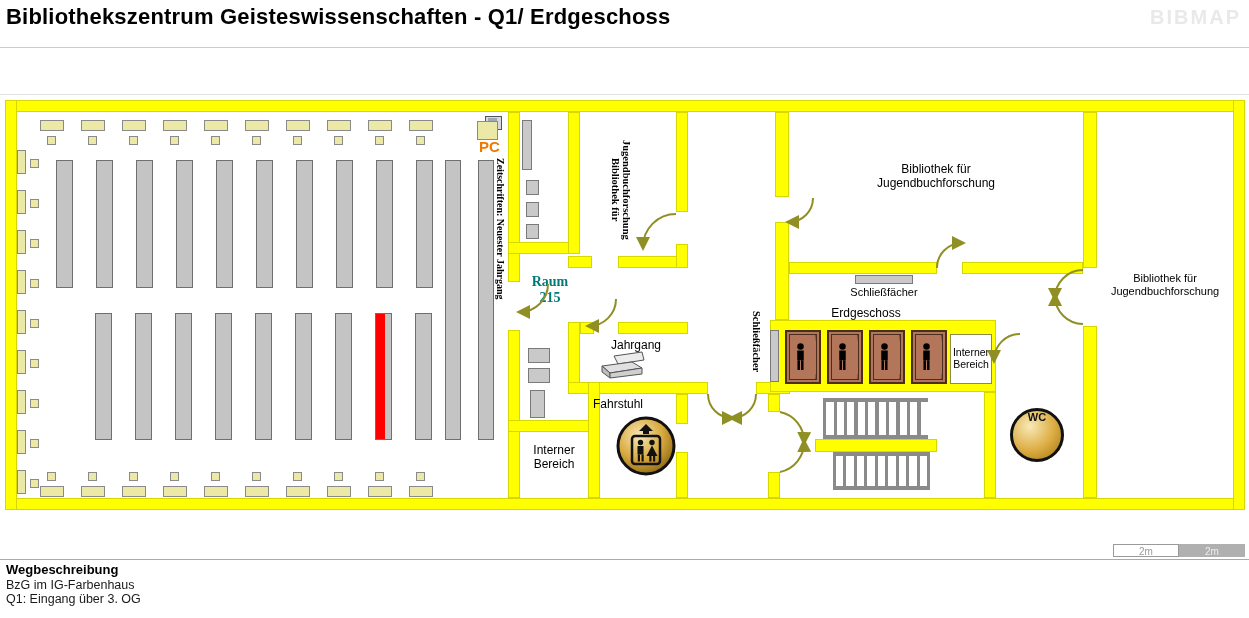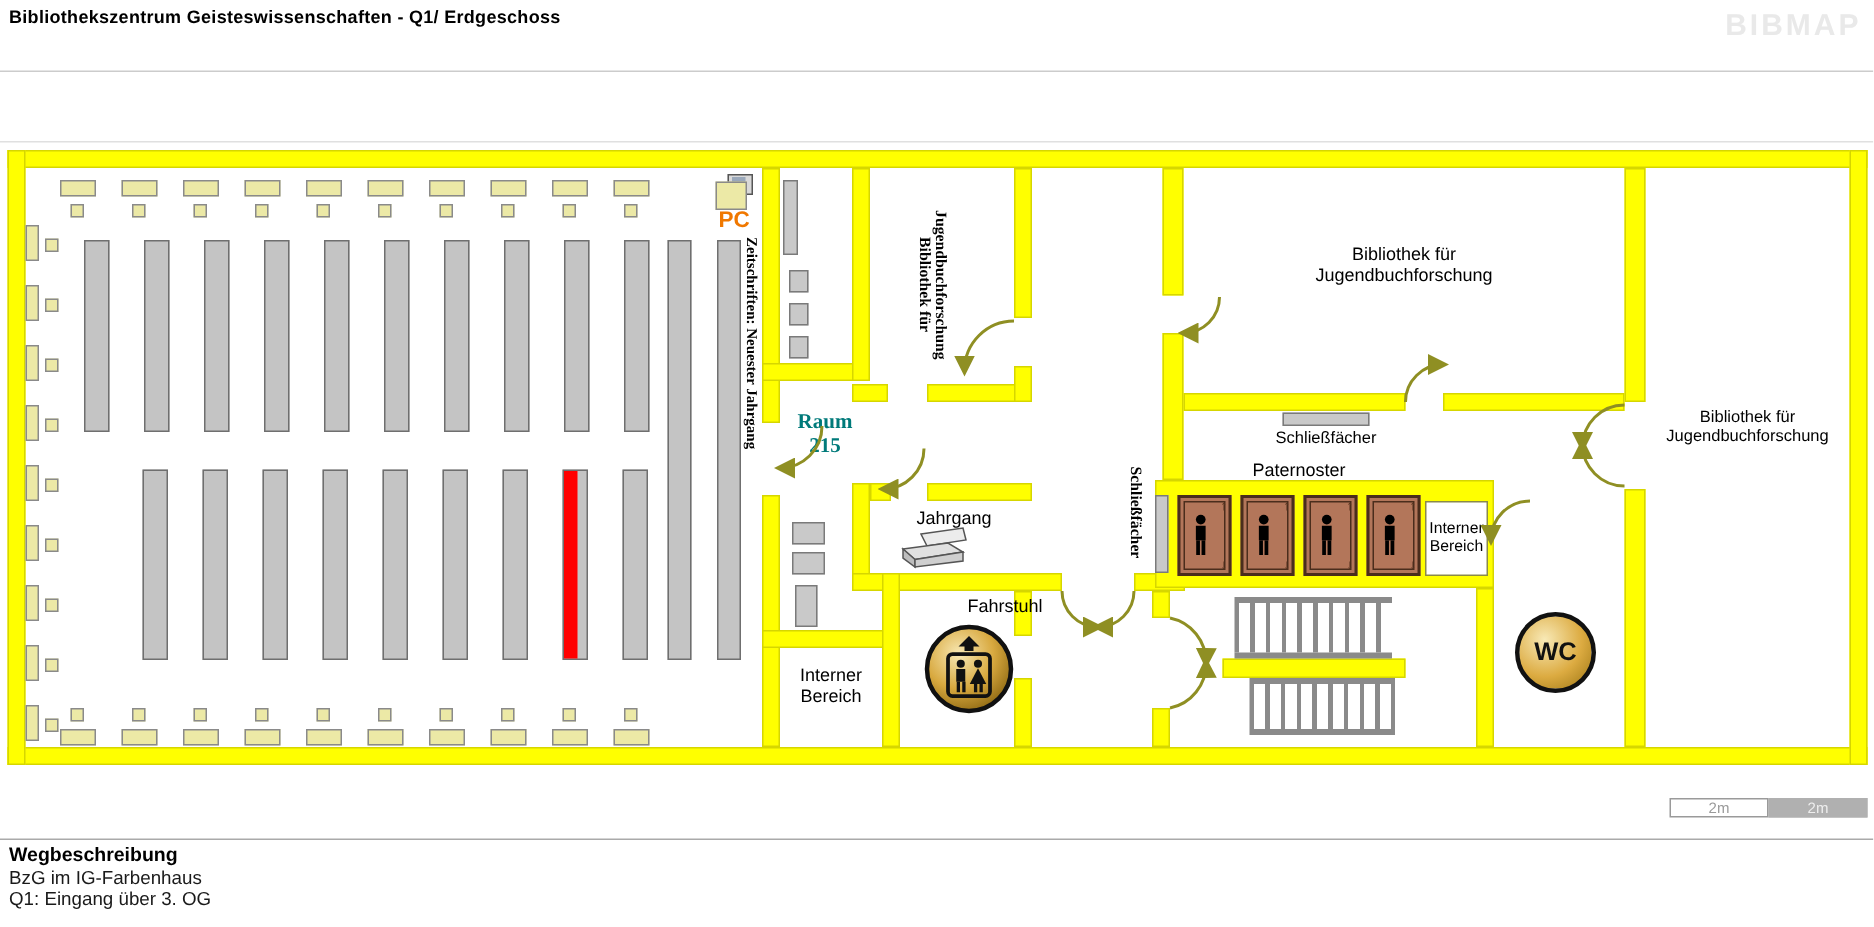--- a/index.html
+++ b/index.html
@@ -1,20 +1,20 @@
 <!DOCTYPE html>
 <html style="--wall: #ffff00; --table: #ece9a6; --highlight: #ff0000; --door: #8f8f23; --room_teal: #007a7a; --notice_red: #e30000; --cabin_brown: #b3765a; --pc_orange: #f07800; --gold: #d8a93f;"><head>
 <meta charset="utf-8">
 <style>
   html,body{margin:0;padding:0;background:#fff;}
   #app{position:relative;width:1249px;height:618px;background:#fff;overflow:hidden;
        font-family:"Liberation Sans",sans-serif;}
   .abs{position:absolute;}
   
-  #title{left:6px;top:4px;font-size:12px;font-weight:bold;color:#000;letter-spacing:.2px;}
+  #title{left:6px;top:4px;font-size:22px;font-weight:bold;color:#000;letter-spacing:.2px;}
   #subtitle{left:6px;top:25px;font-size:13.5px;color:#1a1a1a;letter-spacing:.3px;}
   #logo{right:8px;top:6px;font-size:20px;font-weight:bold;color:#e9e9e9;letter-spacing:2px;}
   .hline{left:0;width:1249px;height:1px;background:#ccc;}
   #notice{right:6px;top:70px;font-size:14.5px;font-weight:bold;color:var(--notice_red);}
   
   .wall{background:var(--wall);border:1px solid #d6d600;box-sizing:border-box;z-index:1;}
   .shelf{background:#c4c4c4;border:1px solid #6f6f6f;box-sizing:border-box;z-index:2;}
   .gray{background:#c9c9c9;border:1px solid #7a7a7a;box-sizing:border-box;z-index:2;}
   .table{background:var(--table);border:1px solid #8a8a8a;box-sizing:border-box;z-index:2;}
   .red{background:var(--highlight);z-index:3;}
@@ -27,29 +27,29 @@
   #pc-label{color:var(--pc_orange);font-weight:bold;font-size:15px;z-index:4;}
   .cabin{background:var(--cabin_brown);border:2px solid #4a2d1c;box-sizing:border-box;z-index:3;}
   .cabin .frame{position:absolute;left:2px;top:2px;right:2px;bottom:2px;border:1px solid #4a2d1c;}
   .cabin .up,.cabin .dn{position:absolute;right:1px;font-size:9px;color:#5d3824;line-height:9px;}
   .cabin .up{top:1px;} .cabin .dn{bottom:1px;}
   .cabin svg{position:absolute;left:7px;top:5px;}
   .stairs{background:repeating-linear-gradient(90deg,#8a8a8a 0 3px,#ffffff 3px 10.5px);
           border-top:4px solid #8a8a8a;border-bottom:4px solid #8a8a8a;box-sizing:border-box;z-index:2;}
   #wc-icon{width:54px;height:54px;border-radius:50%;border:3px solid #111;box-sizing:border-box;
            background:radial-gradient(circle at 35% 32%,#f8e9b6,#dcab41 55%,#9a7312);
-           color:#111;font-weight:bold;font-size:17px;display:flex;align-items:center;
+           color:#111;font-weight:bold;font-size:11px;display:flex;align-items:flex-start;
            justify-content:center;z-index:4;}
   #doors{left:0;top:0;z-index:5;pointer-events:none;}
   .whitebox{background:#fff;border:1px solid #8a8a4a;box-sizing:border-box;z-index:3;}
   
   #f-head{left:6px;top:562px;font-size:13px;font-weight:bold;color:#000;}
   #f-l1{left:6px;top:578px;font-size:12.5px;color:#1a1a1a;}
   #f-l2{left:6px;top:592px;font-size:12.5px;color:#1a1a1a;}
-  #scalebar{right:4px;top:532px;z-index:4;display:flex;justify-content:center;}
+  #scalebar{right:4px;top:544px;z-index:4;display:flex;justify-content:center;}
   #scalebar span{display:inline-block;width:66px;height:13px;font-size:10px;line-height:13px;
                  text-align:center;box-sizing:border-box;}
   #sb-l{background:#fff;border:1px solid #9a9a9a;color:#9a9a9a;}
   #sb-r{background:#b0b0b0;border:1px solid #b0b0b0;color:#eee;}
 </style>
 </head>
 <body>
 
 <div id="app">
 
@@ -74,26 +74,26 @@
     </div>
     <div class="abs lbl small" style="left:1100px;top:272px;width:130px;">
       <span>Bibliothek für</span><br>
       <span>Jugendbuchforschung</span>
     </div>
     <div class="abs lbl" id="raum121" style="left:522px;top:274px;width:56px;">
       <span>Raum</span><br>
       <span>215</span>
     </div>
     <div class="abs lbl" style="left:594px;top:338px;width:84px;">Jahrgang</div>
-    <div class="abs lbl" style="left:628px;top:397px;width:84px;">Fahrstuhl</div>
+    <div class="abs lbl" style="left:576px;top:397px;width:84px;">Fahrstuhl</div>
     <div class="abs lbl" style="left:514px;top:443px;width:80px;">
       <span>Interner</span><br>
       <span>Bereich</span>
     </div>
-    <div class="abs lbl" style="left:810px;top:306px;width:112px;">Paternoster</div>
+    <div class="abs lbl" style="left:810px;top:306px;width:112px;">Erdgeschoss</div>
     <div class="abs lbl small" style="left:844px;top:286px;width:80px;">Schließfächer</div>
     <div class="abs gray" style="left:855px;top:275px;width:58px;height:9px;"></div>
 
     <div class="abs whitebox" style="left:950px;top:334px;width:42px;height:50px;">
       <div class="lbl" style="font-size:10.5px;line-height:12px;margin-top:11px;">
         <span>Interner</span><br>
         <span>Bereich</span>
       </div>
     </div>
 

